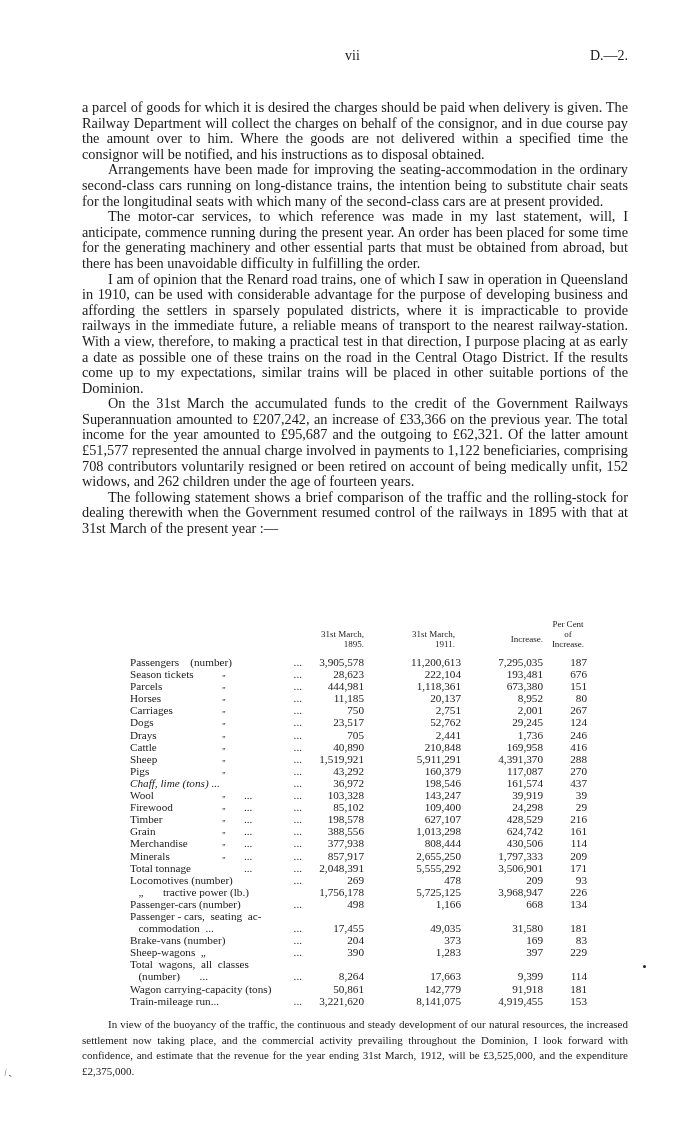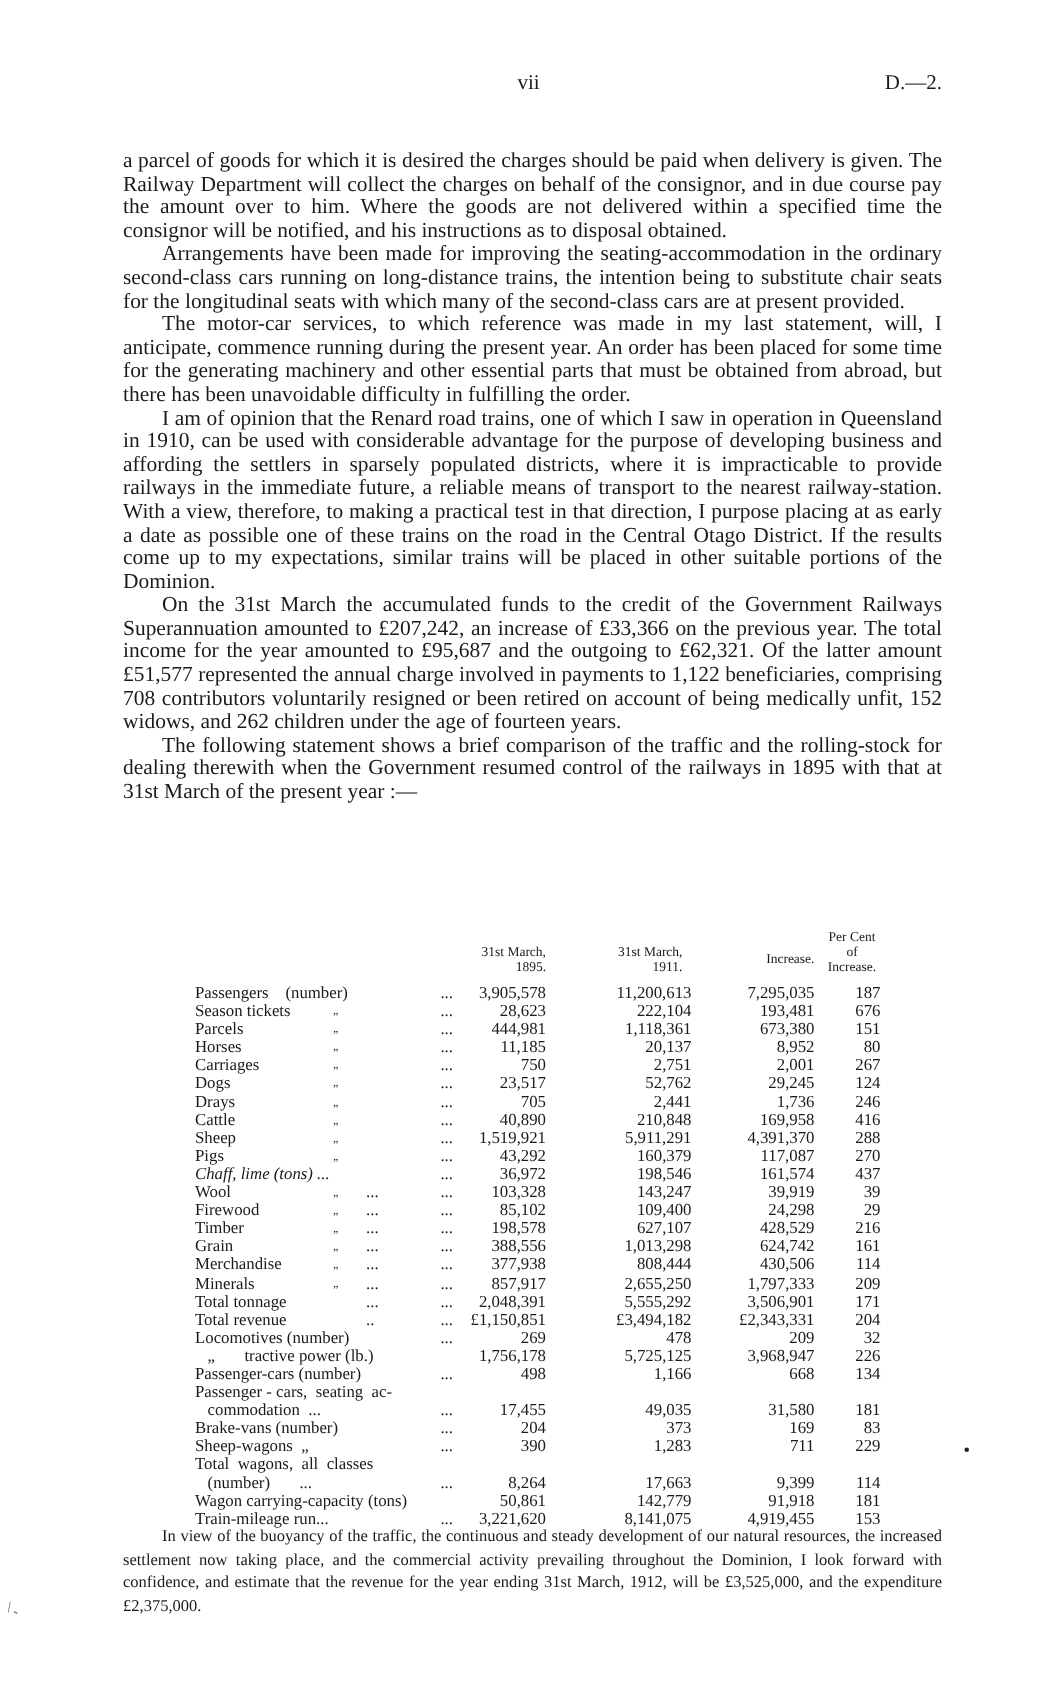--- a/index.html
+++ b/index.html
@@ -215,34 +215,26 @@
         </tr>
         <tr>
           <td class="lbl"><span style="white-space: pre;">Total tonnage</span><span class="ditto"></span><span class="dots1">...</span></td>
           <td class="dots">...</td>
           <td class="c1895">2,048,391</td>
           <td class="c1911">5,555,292</td>
           <td class="cinc">3,506,901</td>
           <td class="cpct">171</td>
         </tr>
         <tr>
-          <td class="lbl"><span style="white-space: pre;">Total revenue</span><span class="ditto"></span><span class="dots1">..</span></td>
-          <td class="dots">...</td>
-          <td class="c1895">£1,150,851</td>
-          <td class="c1911">£3,494,182</td>
-          <td class="cinc">£2,343,331</td>
-          <td class="cpct">204</td>
-        </tr>
-        <tr>
           <td class="lbl"><span style="white-space: pre;">Locomotives (number)</span><span class="ditto"></span><span class="dots1"></span></td>
           <td class="dots">...</td>
           <td class="c1895">269</td>
           <td class="c1911">478</td>
           <td class="cinc">209</td>
-          <td class="cpct">32</td>
+          <td class="cpct">93</td>
         </tr>
         <tr>
           <td class="lbl"><span style="white-space: pre;">   „       tractive power (lb.)</span><span class="ditto"></span><span class="dots1"></span></td>
           <td class="dots"></td>
           <td class="c1895">1,756,178</td>
           <td class="c1911">5,725,125</td>
           <td class="cinc">3,968,947</td>
           <td class="cpct">226</td>
         </tr>
         <tr>
@@ -275,21 +267,21 @@
           <td class="c1895">204</td>
           <td class="c1911">373</td>
           <td class="cinc">169</td>
           <td class="cpct">83</td>
         </tr>
         <tr>
           <td class="lbl"><span style="white-space: pre;">Sheep-wagons  „</span><span class="ditto"></span><span class="dots1"></span></td>
           <td class="dots">...</td>
           <td class="c1895">390</td>
           <td class="c1911">1,283</td>
-          <td class="cinc">711</td>
+          <td class="cinc">397</td>
           <td class="cpct">229</td>
         </tr>
         <tr>
           <td class="lbl"><span style="white-space: pre;">Total  wagons,  all  classes</span><span class="ditto"></span><span class="dots1"></span></td>
           <td class="dots"></td>
           <td class="c1895"></td>
           <td class="c1911"></td>
           <td class="cinc"></td>
           <td class="cpct"></td>
         </tr>

